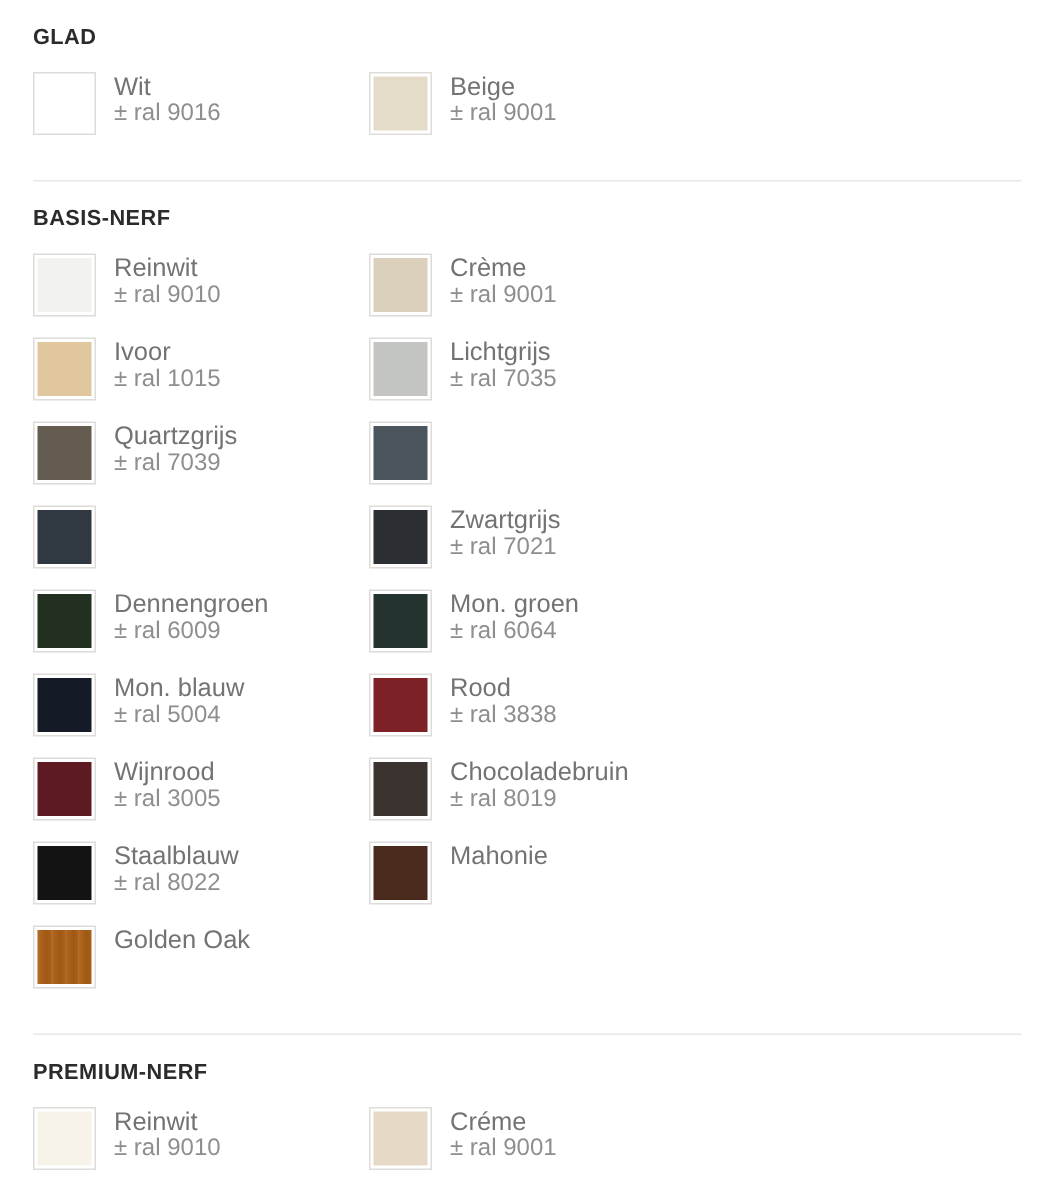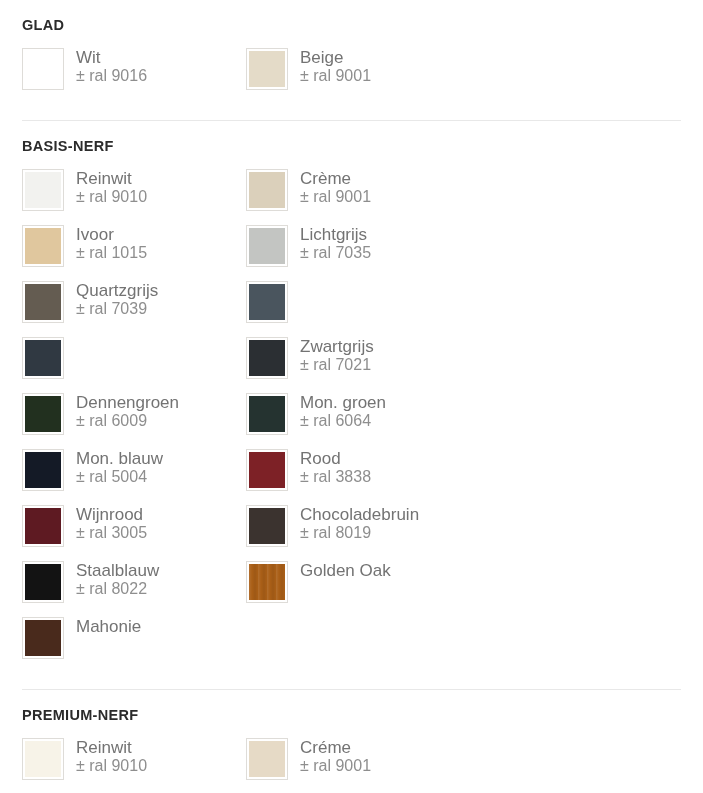--- a/index.html
+++ b/index.html
@@ -253,32 +253,32 @@
             <div class="chip-frame">
               <div class="chip" style="background: rgb(19, 19, 19);"></div>
             </div>
             <div class="swatch-text">
               <div class="swatch-name">Staalblauw</div>
               <div class="swatch-ral">± ral 8022</div>
             </div>
           </div>
           <div class="swatch-item">
             <div class="chip-frame">
+              <div class="chip" style="background: rgb(73, 42, 28);"></div>
+            </div>
+            <div class="swatch-text">
+              <div class="swatch-name">Mahonie</div>
+            </div>
+          </div>
+          <div class="swatch-item">
+            <div class="chip-frame">
               <div class="chip tex-wood" style="background: rgb(170, 95, 23);"></div>
             </div>
             <div class="swatch-text">
               <div class="swatch-name">Golden Oak</div>
-            </div>
-          </div>
-          <div class="swatch-item">
-            <div class="chip-frame">
-              <div class="chip" style="background: rgb(73, 42, 28);"></div>
-            </div>
-            <div class="swatch-text">
-              <div class="swatch-name">Mahonie</div>
             </div>
           </div>
         </div>
       </div>
       <div class="divider"></div>
       <div class="section">
         <div class="section-title">PREMIUM-NERF</div>
         <div class="swatch-grid">
           <div class="swatch-item">
             <div class="chip-frame">

